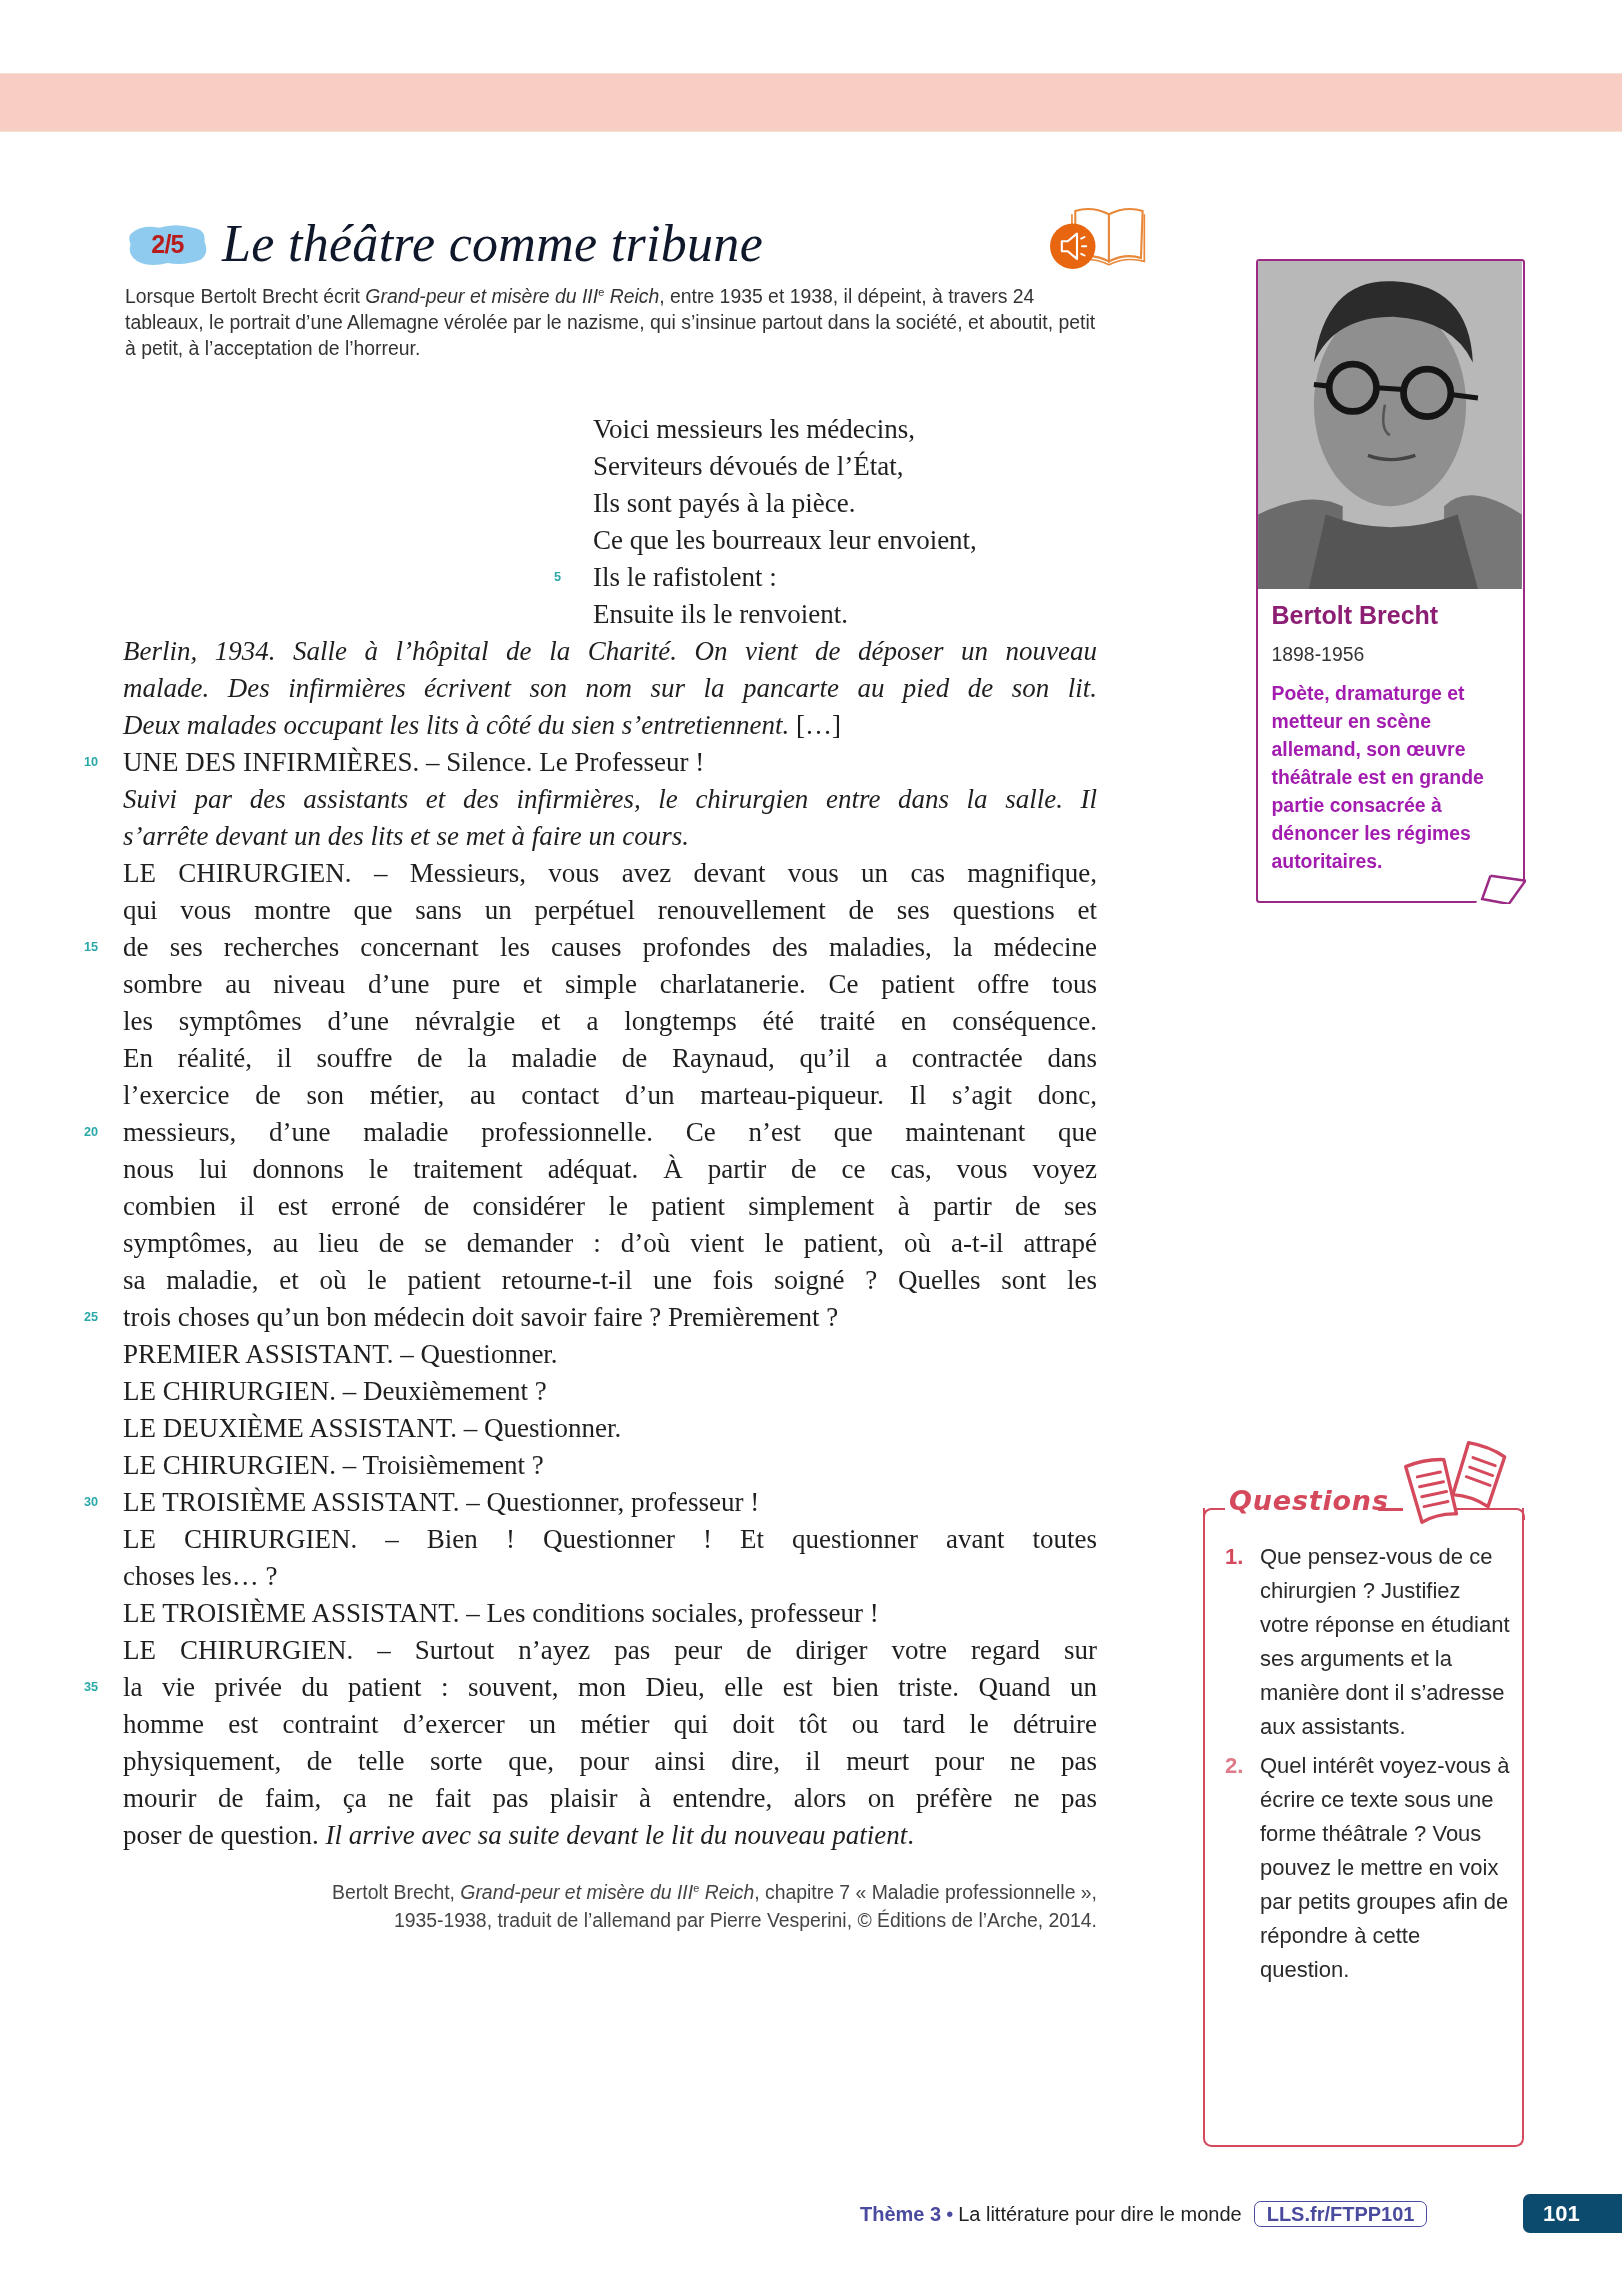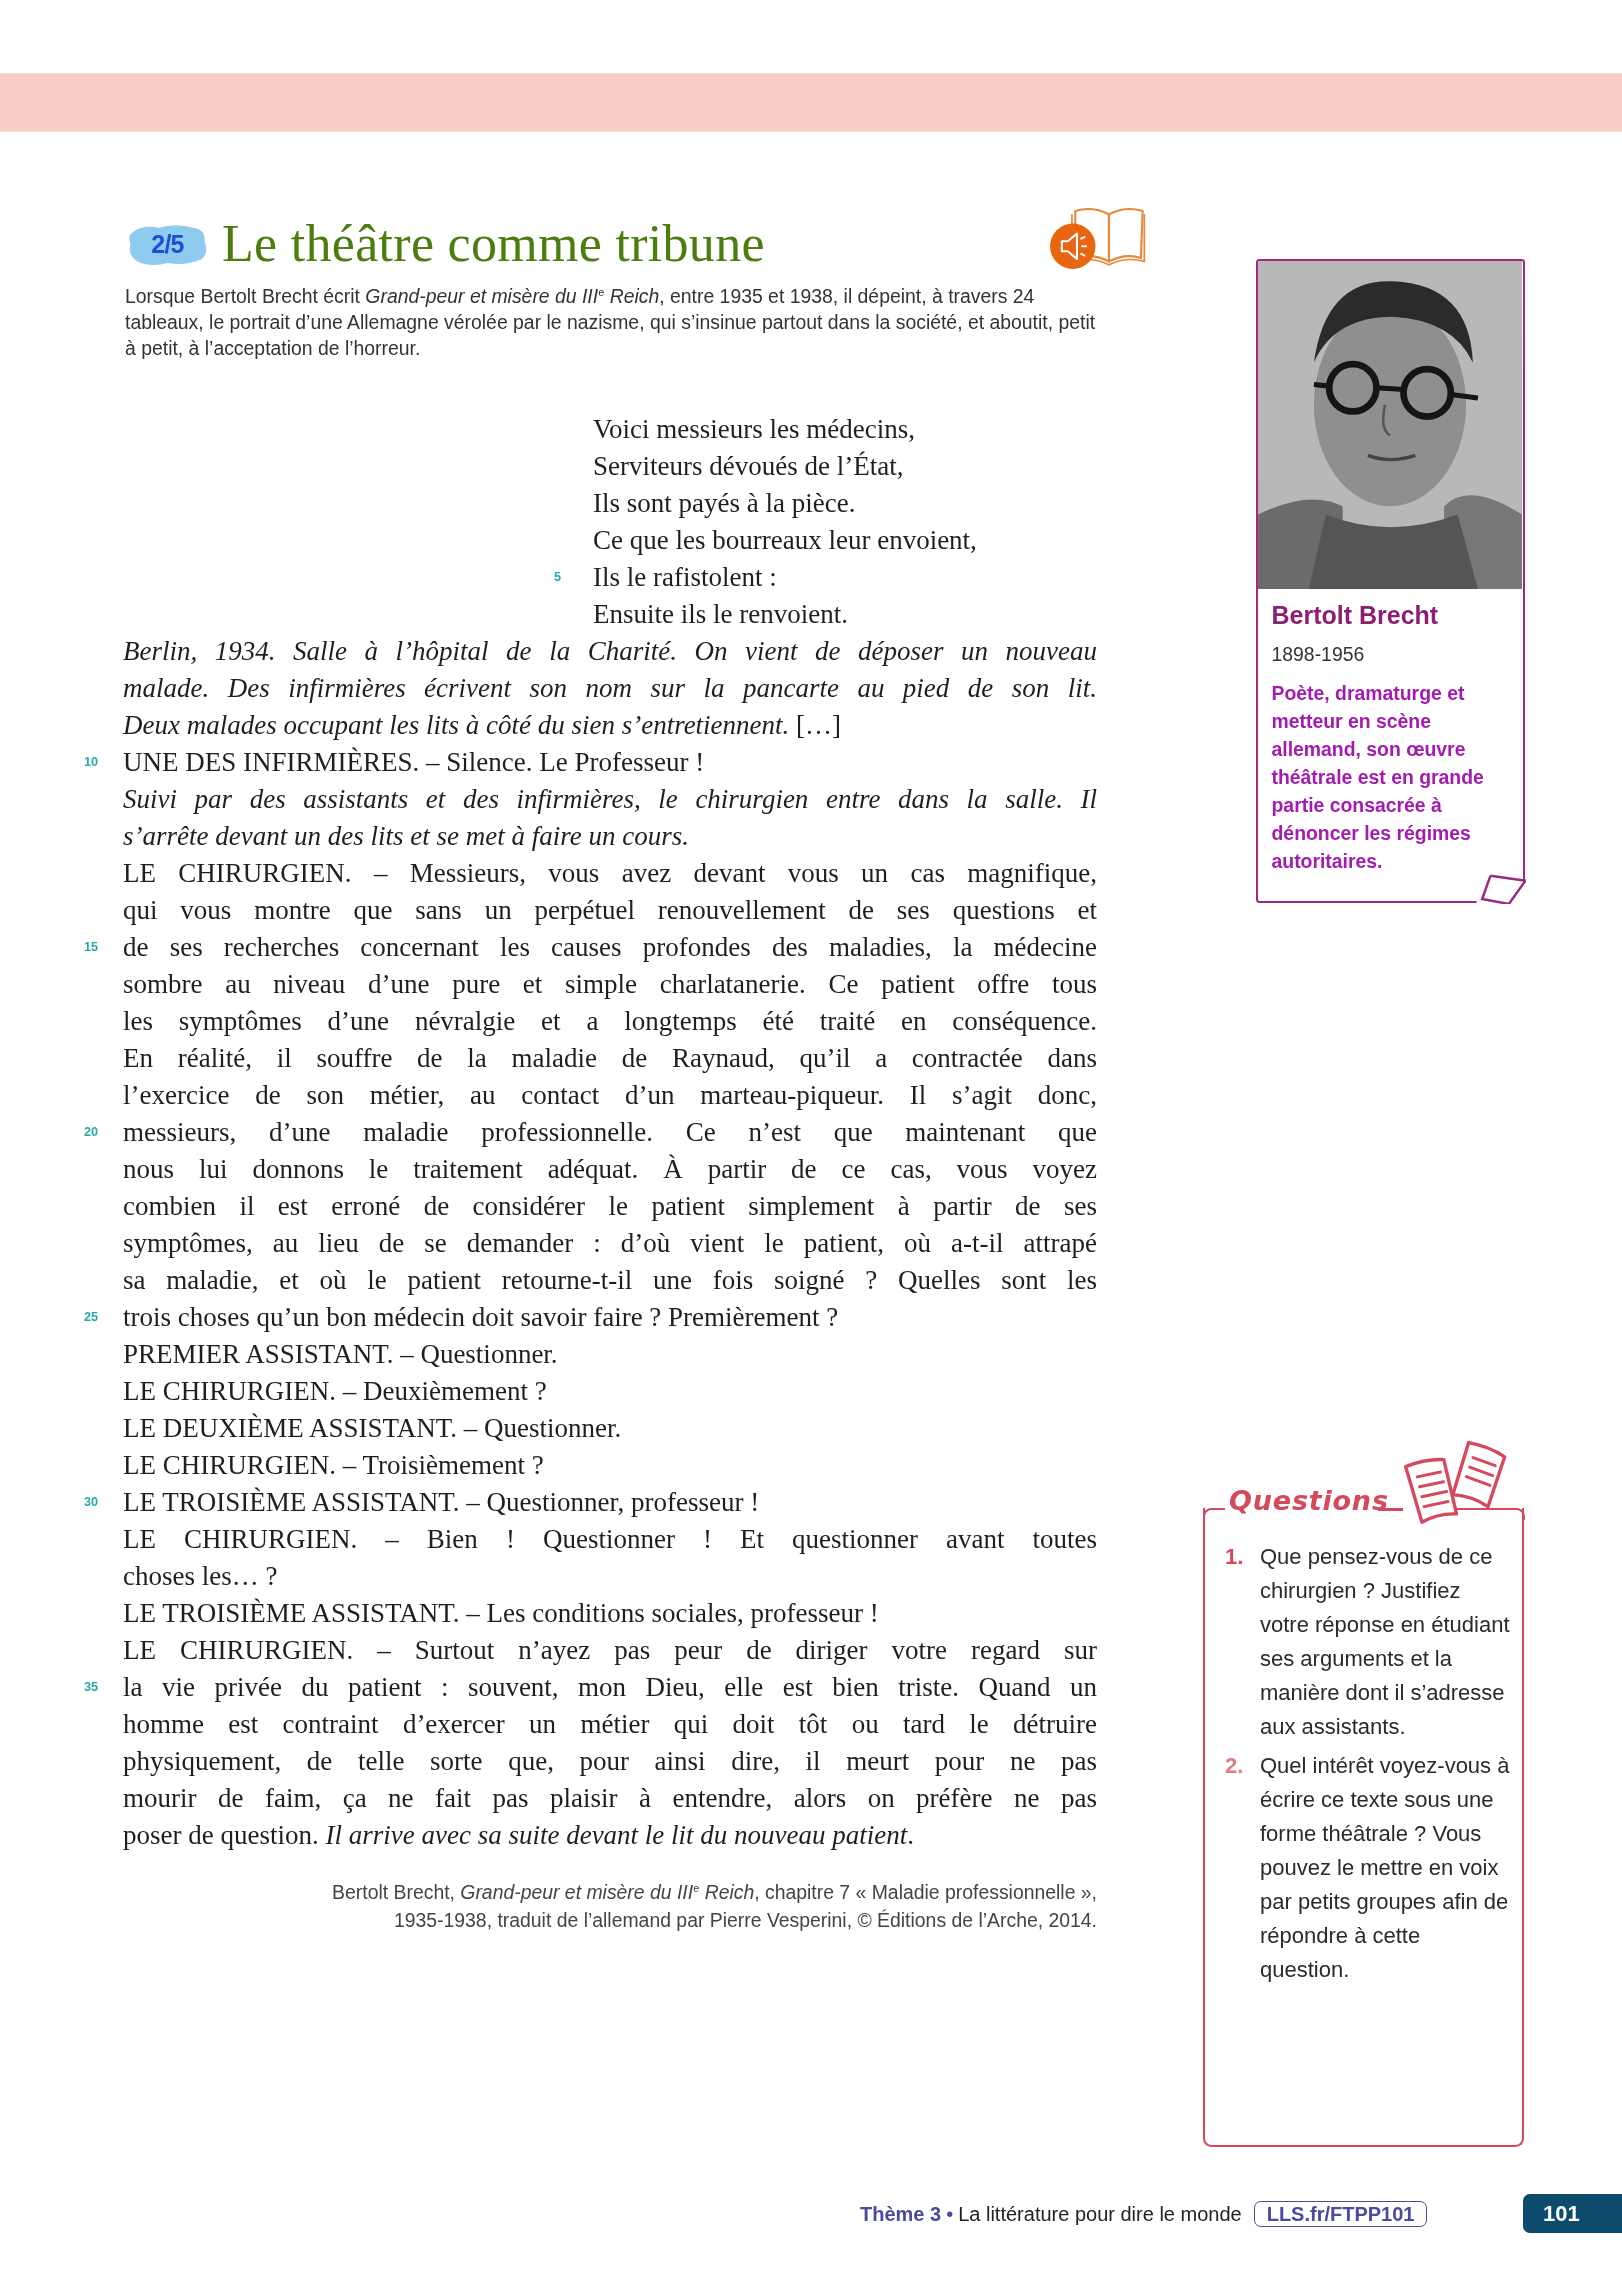--- a/index.html
+++ b/index.html
@@ -4,22 +4,22 @@
 <style>
   html, body { margin: 0; padding: 0; background: #ffffff; }
   body { width: 1623px; height: 2273px; position: relative; overflow: hidden; font-family: "Liberation Serif", serif; color: #1f1f1f; }
 
   .top-band { position: absolute; left: 0; top: 73px; width: 1623px; height: 57px; background: #f8cdc4; border-top: 1.7px solid #f2e2d6; border-bottom: 1.7px solid #f2e2d6; }
 
   
   .heading { position: absolute; left: 125px; top: 210px; height: 68px; display: flex; align-items: center; }
   .badge { position: relative; width: 85px; height: 47px; display: flex; align-items: center; justify-content: center; margin-right: 12px; }
   .badge svg { position: absolute; left: 0; top: 0; }
-  .badge span { position: relative; font-family: "Liberation Sans", sans-serif; font-weight: bold; font-size: 25px; color: #1d4ed8; letter-spacing: -0.8px; }
-  .title { font-family: "Liberation Serif", serif; font-size: 52px; color: #4d7c0f; line-height: 1; letter-spacing: 0.3px; }
+  .badge span { position: relative; font-family: "Liberation Sans", sans-serif; font-weight: bold; font-size: 25px; color: #b91c1c; letter-spacing: -0.8px; }
+  .title { font-family: "Liberation Serif", serif; font-size: 52px; color: #0f172a; line-height: 1; letter-spacing: 0.3px; font-style: italic; }
   .audio-icon { position: absolute; left: 1045px; top: 199px; width: 101px; height: 76px; }
 
   .intro { position: absolute; left: 125px; top: 279px; width: 972px; font-family: "Liberation Sans", sans-serif; font-size: 19.4px; line-height: 26px; color: #333; }
   .intro i { font-style: italic; }
   .intro sup { font-size: 11px; }
 
   
   .text-block { position: absolute; left: 123px; top: 411px; width: 974px; font-size: 27px; line-height: 37px; color: #1f1f1f; }
   .line { position: relative; height: 37px; white-space: nowrap; text-align: justify; text-align-last: justify; }
   .line.last { text-align-last: left; }

